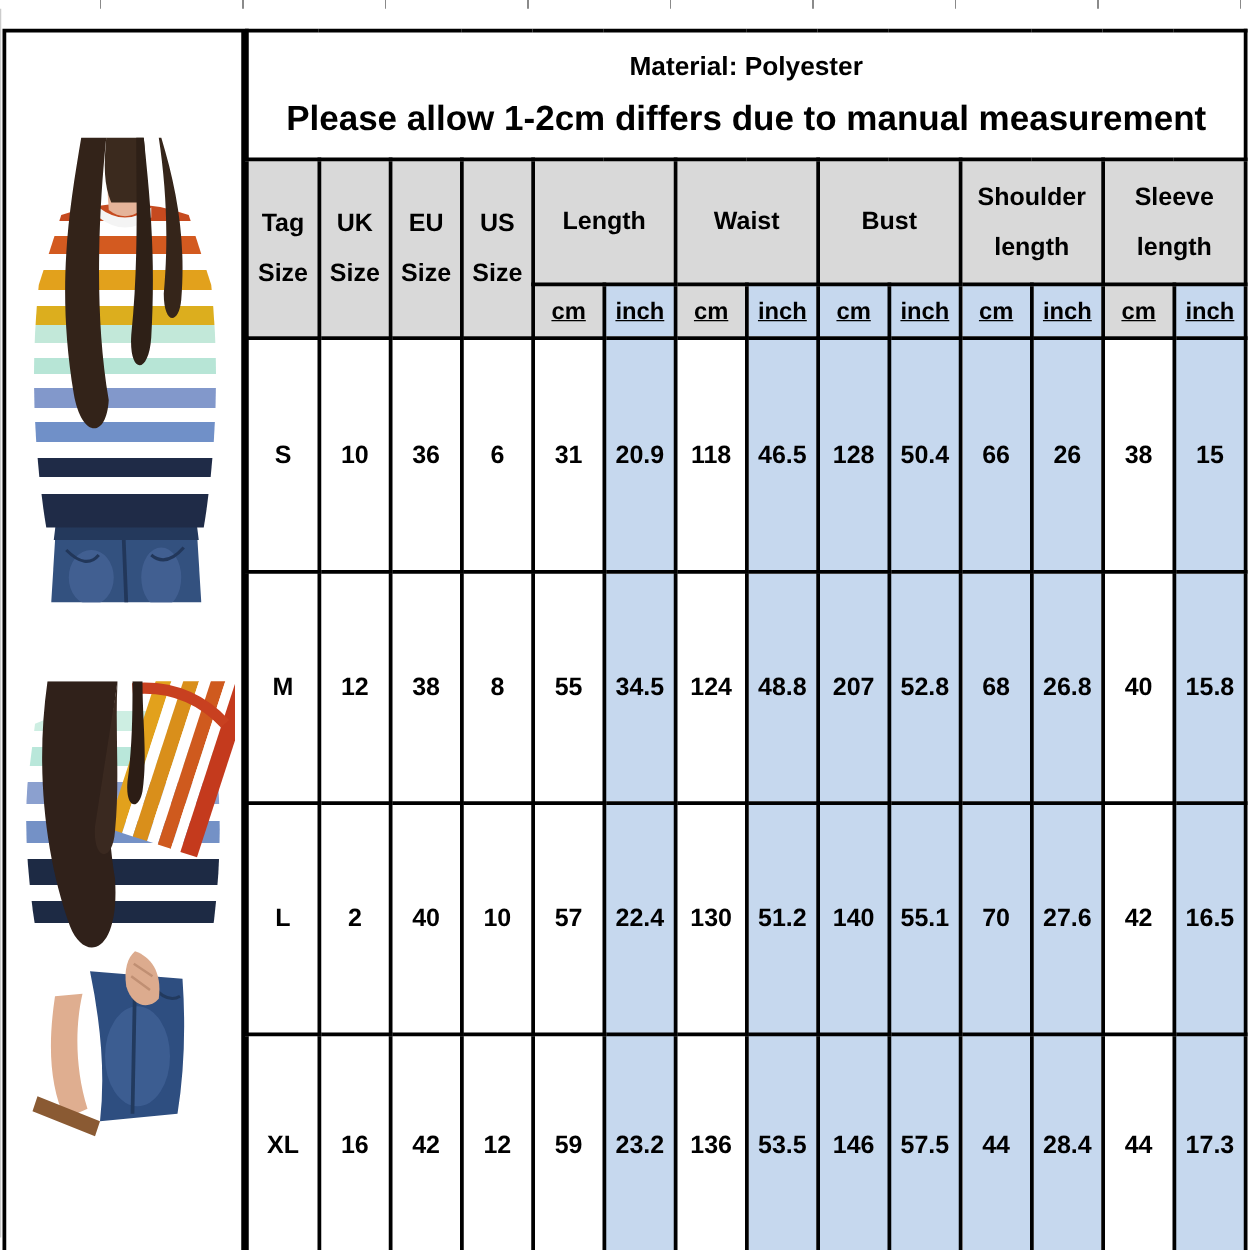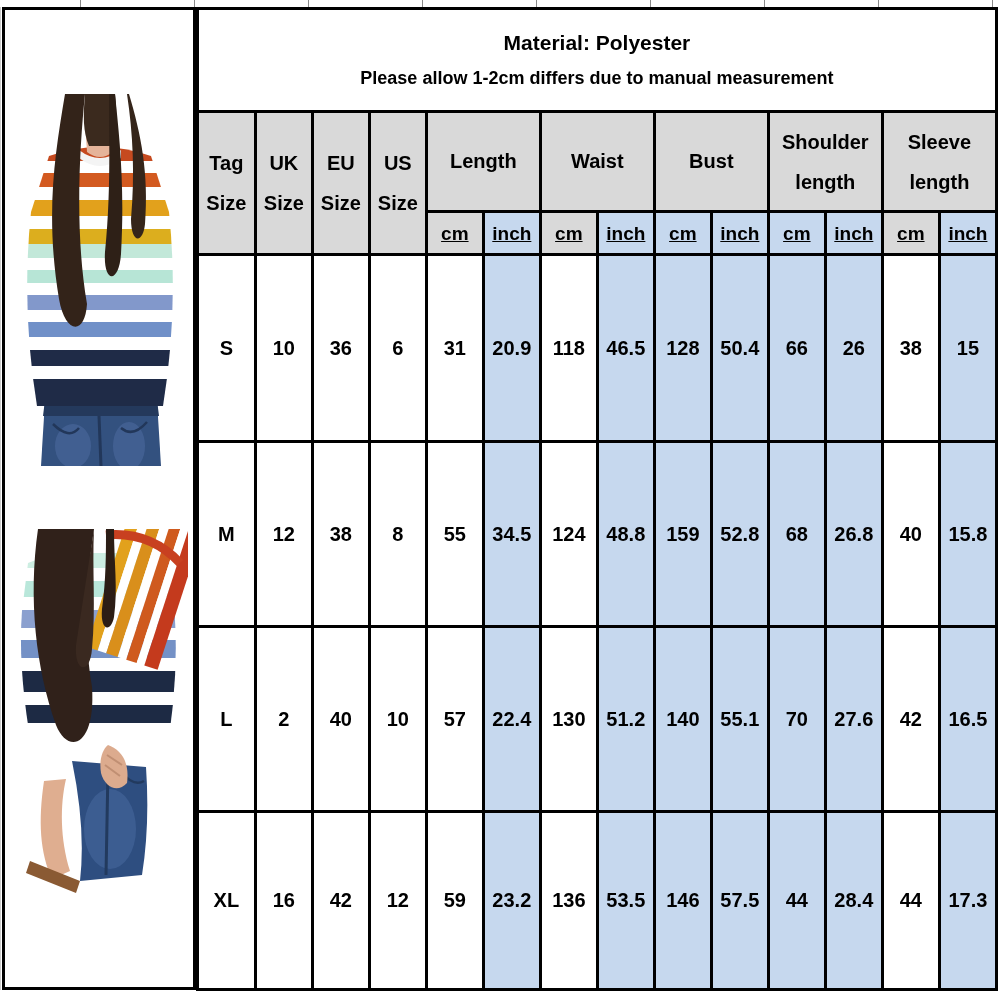--- a/index.html
+++ b/index.html
@@ -18,21 +18,21 @@
     border-bottom:0;
   }
   .bottom-strip{
     height:10px;width:100%;
     background:repeating-linear-gradient(to right,#c6c6c6 0 1px,transparent 1px 112px);
     background-size:100% 5px;
     background-repeat:no-repeat;
     background-position:60px 0;
   }
   .edge-line{position:absolute;left:0;top:7px;width:1px;height:983px;background:#cccccc;}
-  .content{display:flex;width:998px;height:804px;}
+  .content{display:flex;width:998px;height:804px;margin-top:16px;}
   .photo-col{
     box-sizing:border-box;
     width:194px;height:983px;
     margin-left:2px;
     border:3px solid #000;
     background:#fff;
     overflow:hidden;
   }
   .photo{display:block;}
   .photo1{margin:84px 0 0 4px;}
@@ -57,21 +57,21 @@
   .r-units{height:43px;text-decoration:underline;}
   .r-s{height:187px;}
   .r-m{height:185px;}
   .r-l{height:185px;}
   .r-xl{height:178px;}
   .g{background:#d9d9d9 !important;}
   .b{background:#c6d8ee !important;}
   .pre{white-space:pre-line;line-height:2.0;}
   .material-cell{background:#fff;}
   .material-cell .ln1{font-size:21px;margin-bottom:13px;}
-  .material-cell .ln2{font-size:18px;}
+  .material-cell .ln2{font-size:28px;}
   .units-cell{font-size:19px !important;line-height:1 !important;}
 </style>
 </head>
 <body>
 
 <div class="canvas">
   <div class="top-strip"></div>
   <div class="edge-line"></div>
 
   <div class="content">
@@ -279,21 +279,21 @@
 
       <tr class="r-m">
         <td>M</td>
         <td>12</td>
         <td>38</td>
         <td>8</td>
         <td>55</td>
         <td class="b">34.5</td>
         <td>124</td>
         <td class="b">48.8</td>
-        <td class="b">159</td>
+        <td class="b">207</td>
         <td class="b">52.8</td>
         <td class="b">68</td>
         <td class="b">26.8</td>
         <td>40</td>
         <td class="b">15.8</td>
       </tr>
 
       <tr class="r-l">
         <td>L</td>
         <td>2</td>

